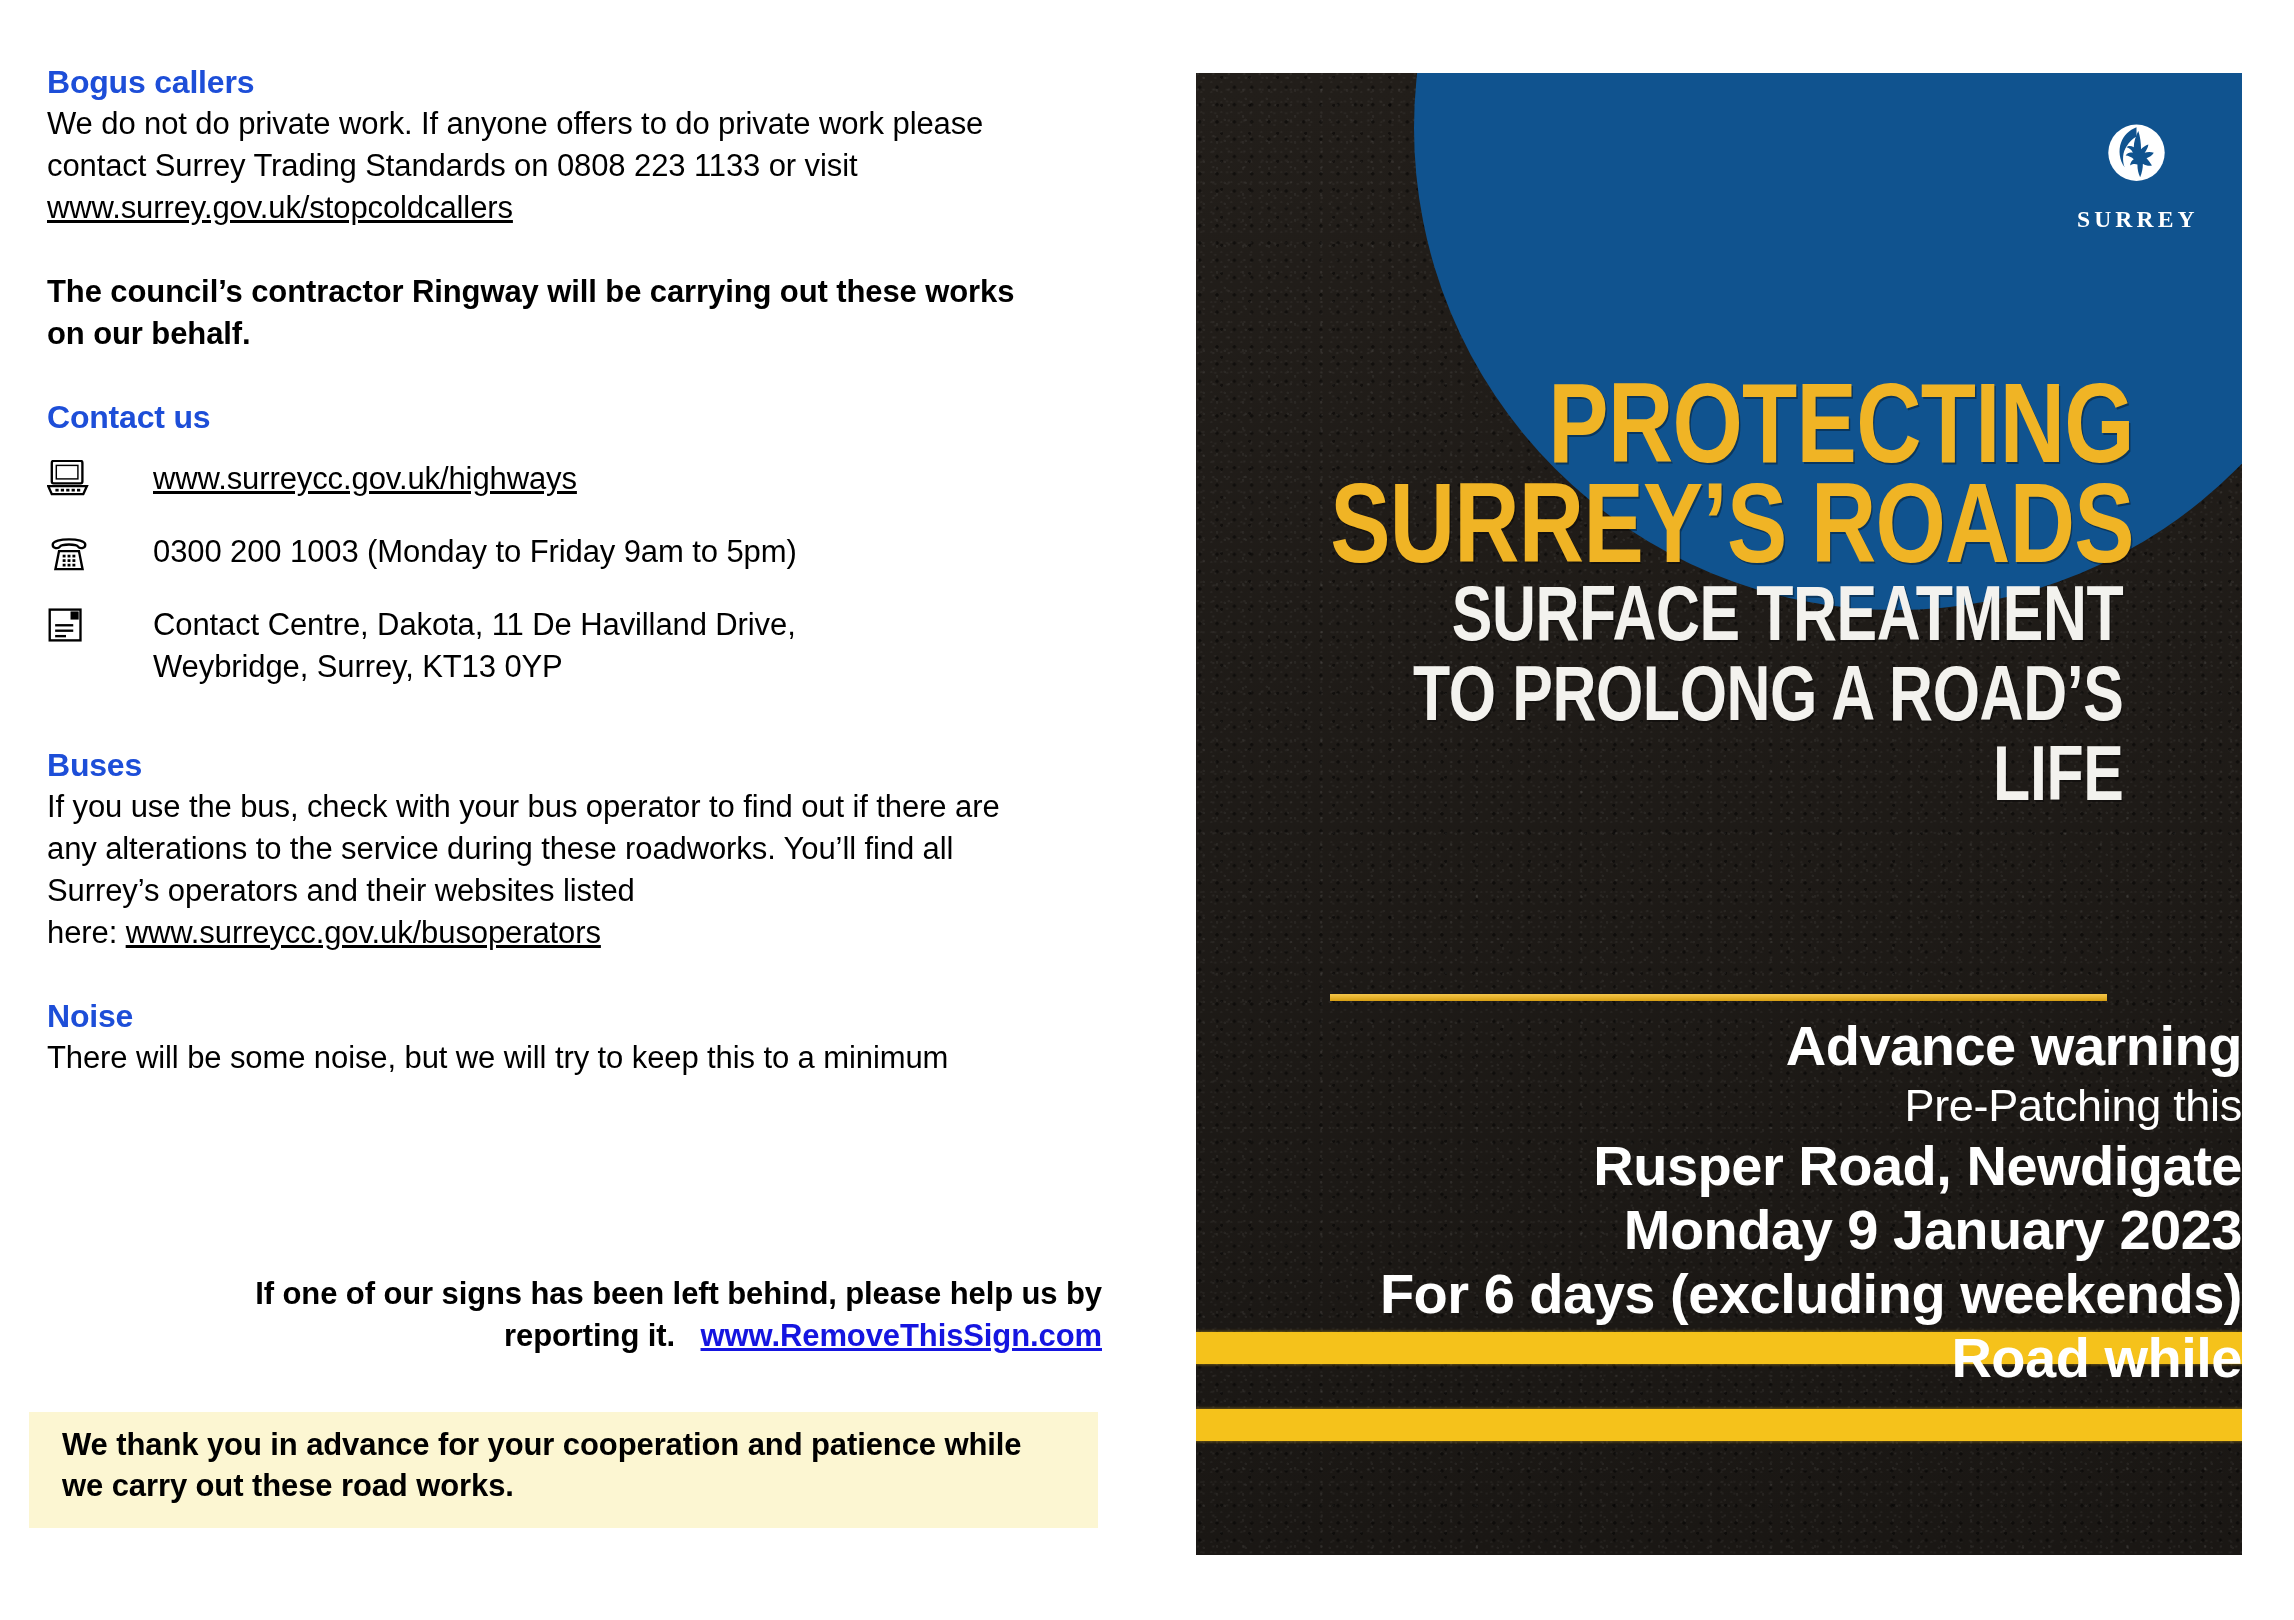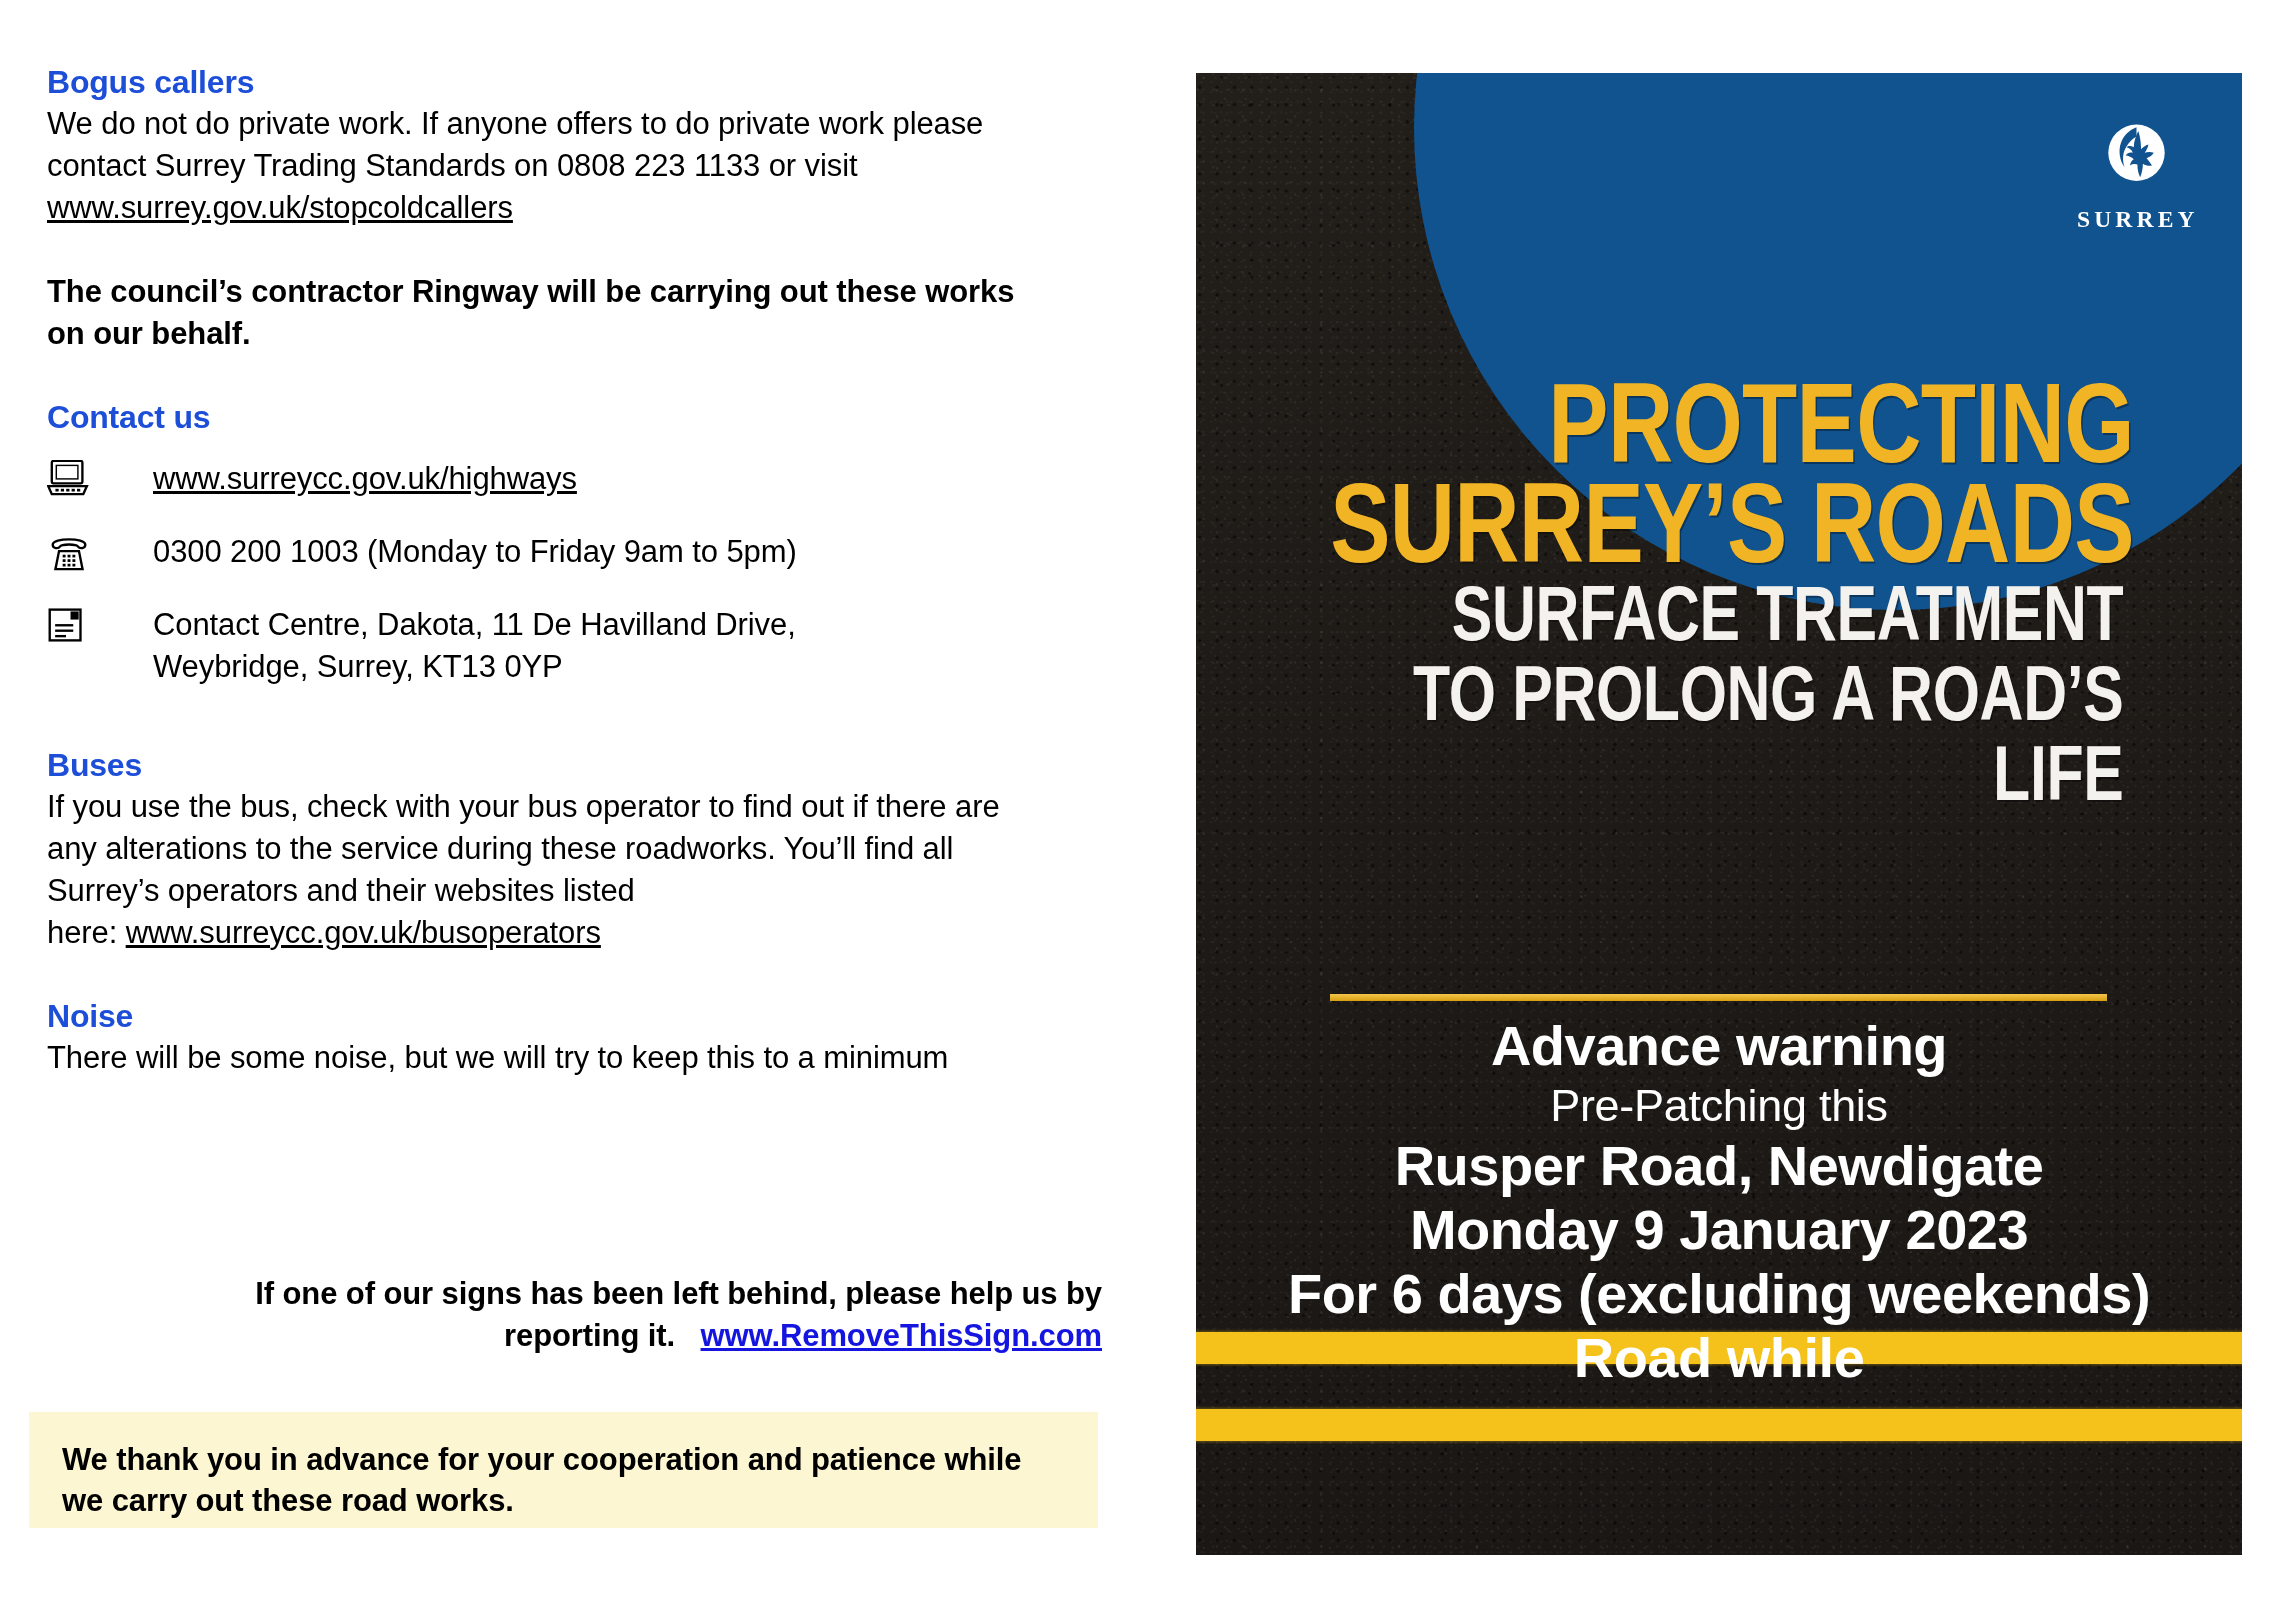--- a/index.html
+++ b/index.html
@@ -91,21 +91,21 @@
 
   
   #thanks-box {
     position: absolute;
     left: 29px;
     top: 1412px;
     width: 1069px;
     height: 116px;
     background: #FCF6D2;
     box-sizing: border-box;
-    padding: 27px 33px 0 33px;
+    padding: 12px 33px 0 33px;
   }
   #thanks-box .bold-text { font-size: 31px; line-height: 41px; }
 
   
   #sign-removal {
     position: absolute;
     left: 47px;
     top: 1273px;
     width: 1055px;
     text-align: right;
@@ -200,21 +200,21 @@
     background: linear-gradient(#F5C64A, #D79F12);
     z-index: 4;
   }
 
   
   #poster-details {
     position: absolute;
     left: 0;
     right: 0;
     top: 941px;
-    text-align: center;
+    text-align: right;
     z-index: 4;
     color: #ffffff;
   }
   .det-big {
     font-size: 56px;
     line-height: 64px;
     font-weight: bold;
     letter-spacing: -0.5px;
   }
   .det-small {

